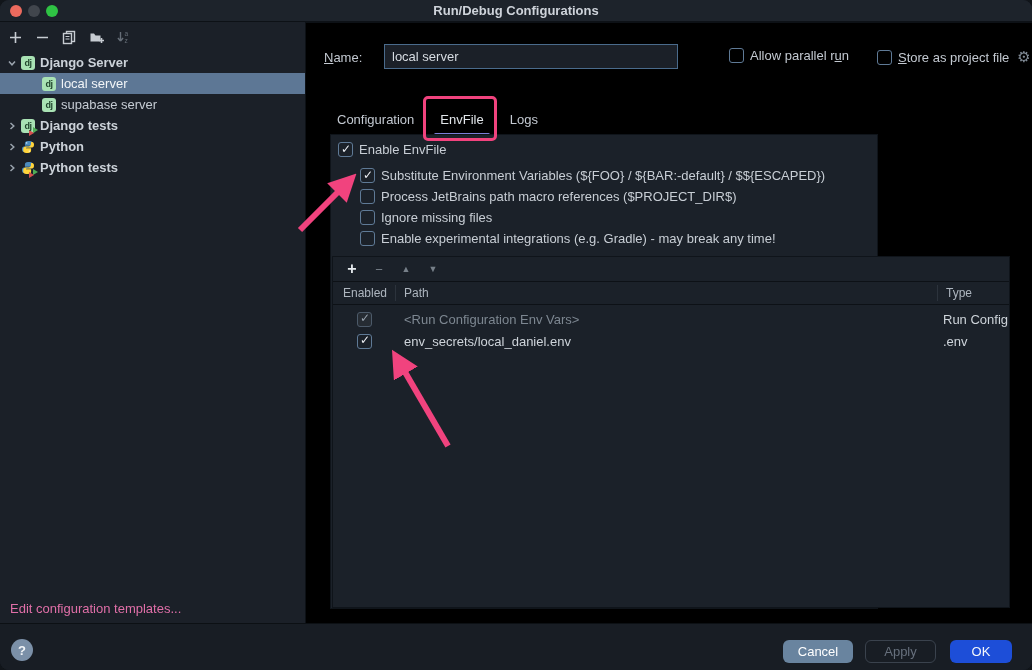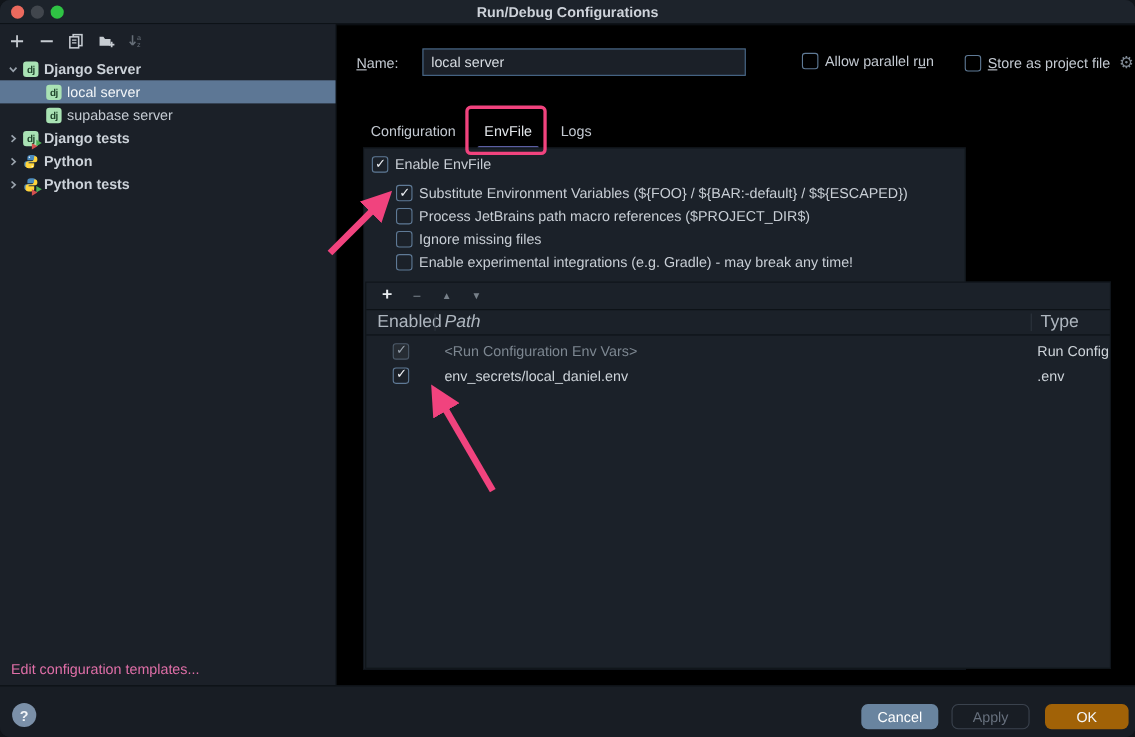--- a/index.html
+++ b/index.html
@@ -63,38 +63,38 @@
   #content { position:absolute; left:24px; top:111px; width:548px; height:475px; border:1px solid #0f141a; background:#1b2129; }
   .envcb { position:absolute; display:flex; align-items:flex-start; gap:6px; color:#c8ced5; }
   .envcb .txt { padding-top:0px; }
 
   
   #envtable { position:absolute; left:1px; top:121px; width:678px; height:352px; border:1px solid #0f141a; background:#1b2129; }
   #tbl-toolbar { position:absolute; left:0; top:0; width:100%; height:24px; display:flex; align-items:center; padding-left:13px; gap:15px; }
   .tbl-ic { font-size:13px; color:#778089; width:12px; text-align:center; }
   .tbl-ic.add { color:#e8ecf0; font-size:16px; font-weight:bold; }
   .tbl-ic.tri { font-size:9px; }
-  #tbl-header { position:absolute; left:0; top:24px; width:100%; height:24px; border-top:1px solid #0d1116; border-bottom:1px solid #0d1116; display:flex; align-items:center; font-size:16px; color:#aeb6bf; }
+  #tbl-header { position:absolute; left:0; top:24px; width:100%; height:24px; border-top:1px solid #0d1116; border-bottom:1px solid #0d1116; display:flex; align-items:center; font-size:12px; color:#aeb6bf; }
   .hc-enabled { width:62px; padding-left:10px; }
   .hc-sep { width:1px; height:16px; background:#2c333c; }
-  .hc-path { flex:1; padding-left:8px;font-style:italic; }
+  .hc-path { flex:1; padding-left:8px; }
   .hc-type { width:71px; padding-left:8px; }
   .drow { position:absolute; left:0; width:100%; height:22px; display:flex; align-items:center; font-size:13px; }
   .drow .c1 { width:63px; display:flex; justify-content:center; }
   .drow .c2 { flex:1; padding-left:8px; color:#ced4da; }
   .drow .c3 { width:72px; padding-left:6px; color:#ced4da; }
   .drow.dim .c2 { color:#7d8791; }
 
   
   #footer { position:absolute; left:0; top:623px; width:1032px; height:47px; background:#181d24; border-top:1px solid #0c1014; }
   #help-btn { position:absolute; left:11px; top:15px; width:22px; height:22px; border-radius:50%; background:#7b90a8; color:#f2f5f8; display:grid; place-items:center; font-size:13px; font-weight:bold; cursor:pointer; }
   .btn { position:absolute; top:16px; height:23px; border-radius:6px; border:none; font-family:inherit; font-size:13px; cursor:pointer; }
   #btn-cancel { left:783px; width:70px; background:#69849f; color:#ffffff; }
   #btn-apply { left:865px; width:71px; background:transparent; border:1px solid #3a424d; color:#67707d; }
-  #btn-ok { left:950px; width:76px; background:#a16207; color:#f4f7fa; }
+  #btn-ok { left:950px; width:62px; background:#1d4ed8; color:#f4f7fa; }
 
   
   #anno-rect { position:absolute; left:423px; top:96px; width:74px; height:45px; border:3px solid #f1437e; border-radius:5px; z-index:60; pointer-events:none; }
   .anno-arrow { position:absolute; z-index:60; pointer-events:none; }
   u { text-decoration:underline; }
 </style>
 </head>
 <body>
 
 <div id="window">

